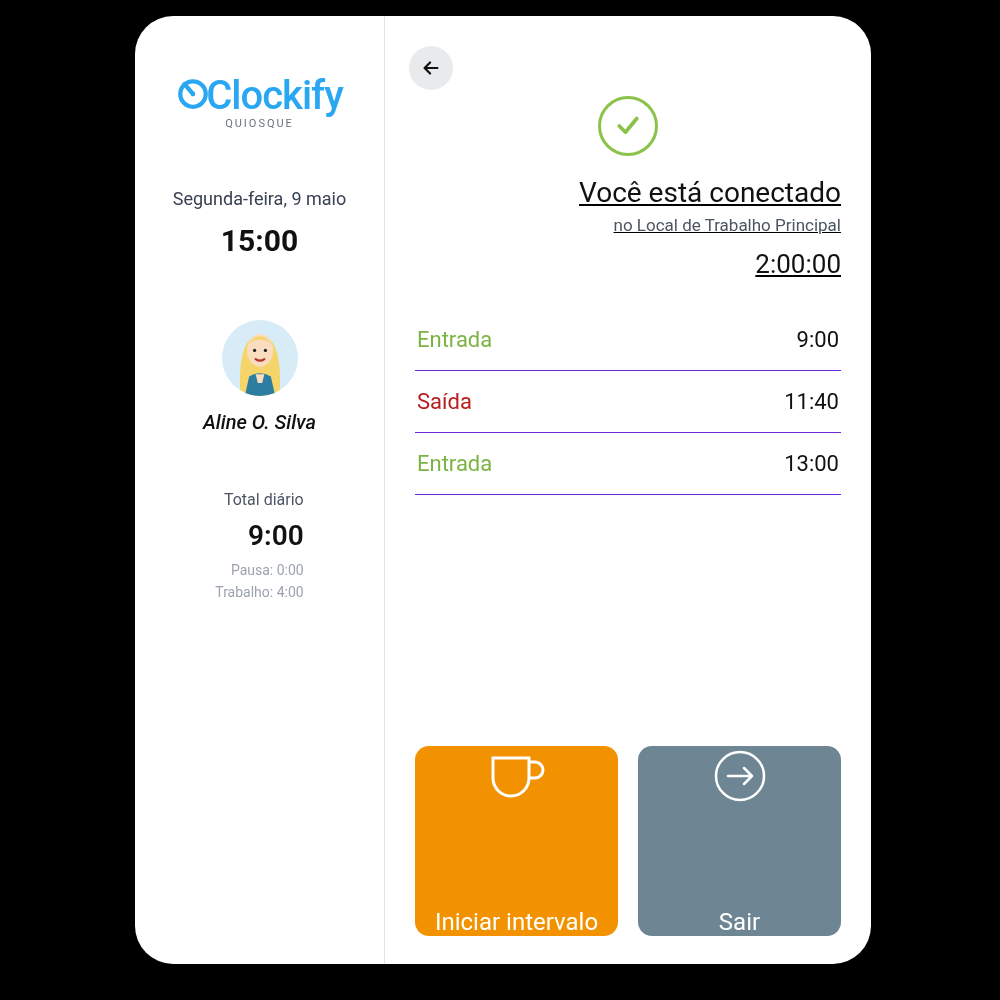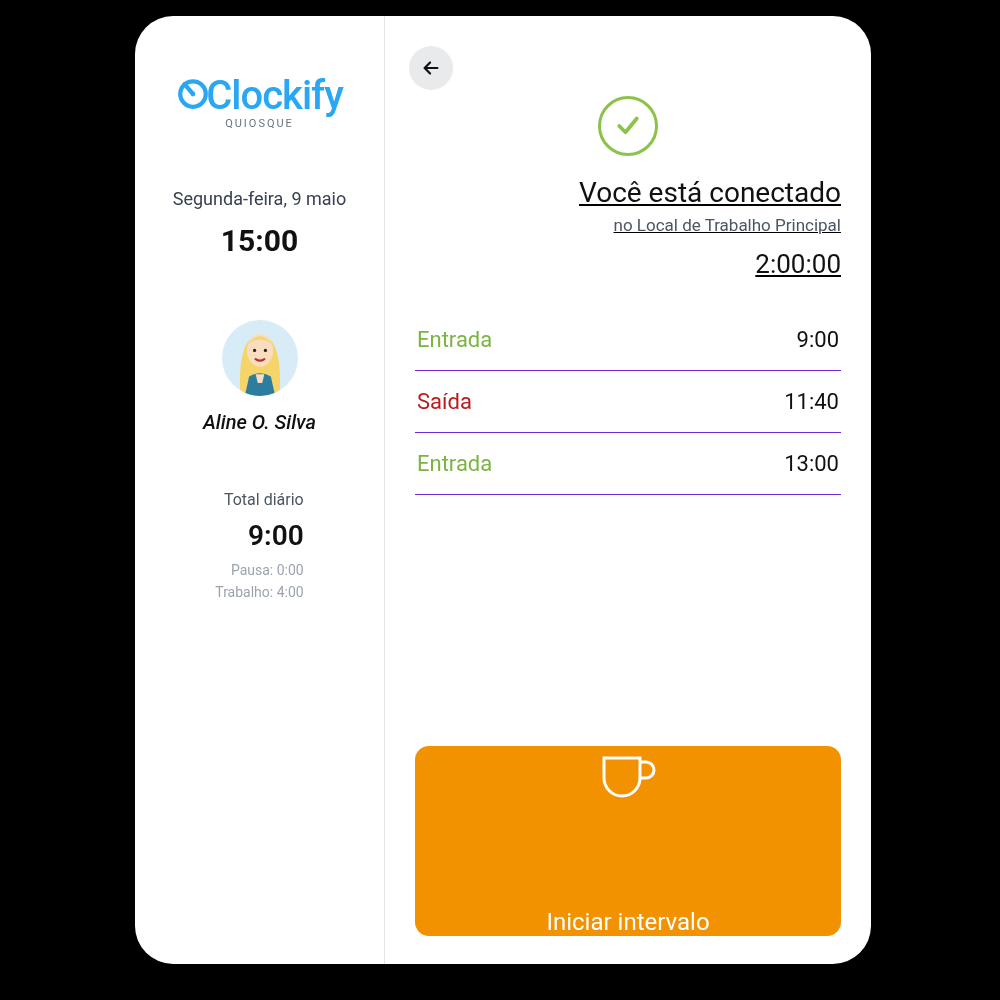--- a/index.html
+++ b/index.html
@@ -232,16 +232,23 @@
     </div>
 
     <div class="actions">
       <div class="action-btn orange">
         <svg class="action-icon" width="64" height="60" viewBox="0 0 64 60">
           <path d="M8 12 h36 v20 a18 18 0 0 1 -36 0 Z" fill="none" stroke="#fff" stroke-width="3"></path>
           <path d="M44 16 h6 a8 8 0 0 1 0 16 h-6" fill="none" stroke="#fff" stroke-width="3"></path>
         </svg>
         <span>Iniciar intervalo</span>
       </div>
+      <div class="action-btn slate">
+        <svg class="action-icon" width="60" height="60" viewBox="0 0 60 60">
+          <circle cx="30" cy="30" r="24" fill="none" stroke="#fff" stroke-width="2.5"></circle>
+          <path d="M18 30 h24 M34 22 l8 8 -8 8" fill="none" stroke="#fff" stroke-width="2.5" stroke-linecap="round" stroke-linejoin="round"></path>
+        </svg>
+        <span>Sair</span>
+      </div>
     </div>
   </div>
 
 </div>
 
 </body></html>

